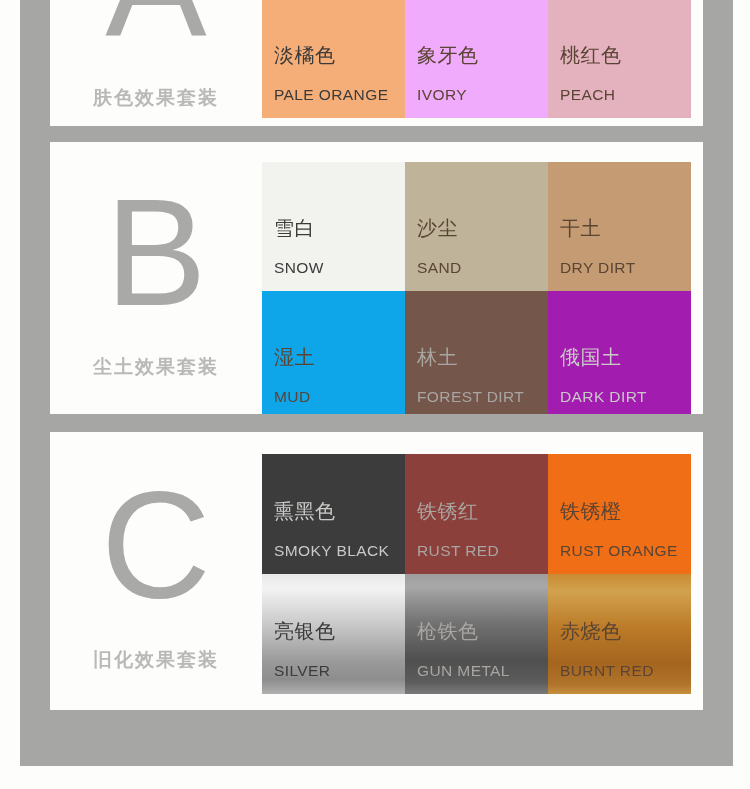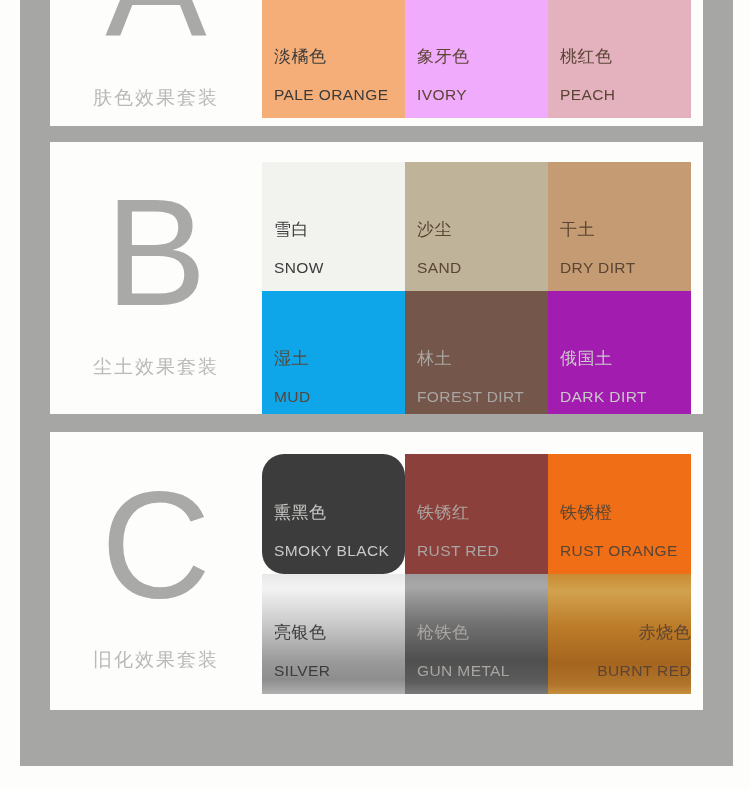--- a/index.html
+++ b/index.html
@@ -61,20 +61,21 @@
     line-height: 1;
     color: #a9a9a7;
     letter-spacing: 0;
   }
   .set-name {
     margin-top: 26px;
     font-size: 19px;
     color: #b9b9b7;
     letter-spacing: 2px;
     white-space: nowrap;
+    font-weight: bold;
   }
 
   
   .swatch-grid {
     position: absolute;
     left: 212px;
     width: 429px;
     display: grid;
     grid-template-columns: repeat(3, 1fr);
   }
@@ -83,21 +84,21 @@
   #grid-c { top: 22px;  height: 240px; grid-template-rows: 120px 120px; }
 
   .swatch {
     position: relative;
     display: flex;
     flex-direction: column;
     justify-content: flex-end;
     padding: 0 0 12px 12px;
   }
   .swatch .cn {
-    font-size: 17px;
+    font-size: 20px;
     line-height: 1.35;
     letter-spacing: 0.5px;
   }
   .swatch .en {
     font-size: 15.5px;
     line-height: 1.35;
     letter-spacing: 0.4px;
     margin-top: 16px;
   }
 
@@ -167,40 +168,40 @@
       </div>
     </div>
   </div>
 
   <div class="set-card" id="set-c">
     <div class="set-label">
       <div class="set-letter">C</div>
       <div class="set-name">旧化效果套装</div>
     </div>
     <div class="swatch-grid" id="grid-c">
-      <div class="swatch txt-light" style="background: rgb(60, 60, 60); border-radius: 22px;">
+      <div class="swatch txt-light" style="background: rgb(60, 60, 60);">
         <span class="cn">熏黑色</span>
         <span class="en">SMOKY BLACK</span>
       </div>
       <div class="swatch txt-dimlight" style="background: rgb(140, 64, 59);">
         <span class="cn">铁锈红</span>
         <span class="en">RUST RED</span>
       </div>
       <div class="swatch txt-mid" style="background: rgb(239, 110, 22);">
         <span class="cn">铁锈橙</span>
         <span class="en">RUST ORANGE</span>
       </div>
       <div class="swatch txt-dark" style="background: linear-gradient(rgb(233, 233, 233) 0%, rgb(243, 243, 243) 12%, rgb(201, 201, 201) 42%, rgb(155, 155, 155) 72%, rgb(141, 141, 141) 88%, rgb(176, 176, 176) 100%);">
         <span class="cn">亮银色</span>
         <span class="en">SILVER</span>
       </div>
       <div class="swatch txt-dimlight" style="background: linear-gradient(rgb(157, 157, 157) 0%, rgb(168, 168, 168) 10%, rgb(115, 115, 115) 40%, rgb(79, 79, 79) 72%, rgb(92, 92, 92) 90%, rgb(122, 122, 122) 100%);">
         <span class="cn">枪铁色</span>
         <span class="en">GUN METAL</span>
       </div>
-      <div class="swatch txt-mid" style="background: linear-gradient(rgb(201, 139, 50) 0%, rgb(210, 162, 78) 14%, rgb(187, 123, 40) 45%, rgb(165, 101, 31) 74%, rgb(176, 116, 42) 92%, rgb(198, 144, 63) 100%); align-items: flex-end;">
+      <div class="swatch txt-mid" style="background: linear-gradient(rgb(201, 139, 50) 0%, rgb(210, 162, 78) 14%, rgb(187, 123, 40) 45%, rgb(165, 101, 31) 74%, rgb(176, 116, 42) 92%, rgb(198, 144, 63) 100%);">
         <span class="cn">赤烧色</span>
         <span class="en">BURNT RED</span>
       </div>
     </div>
   </div>
 
 </div>
 
 </body></html>

